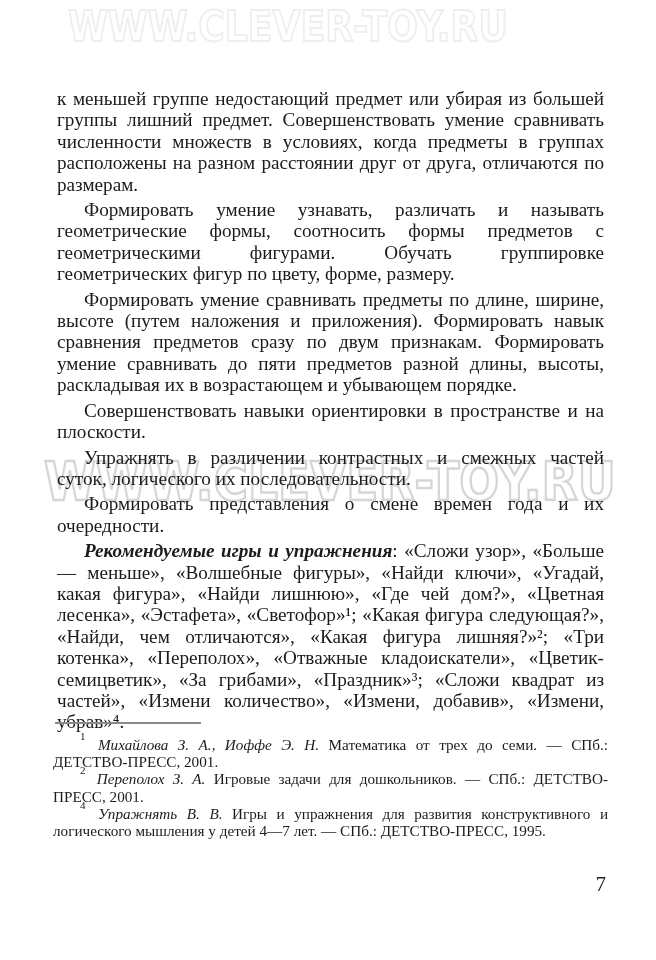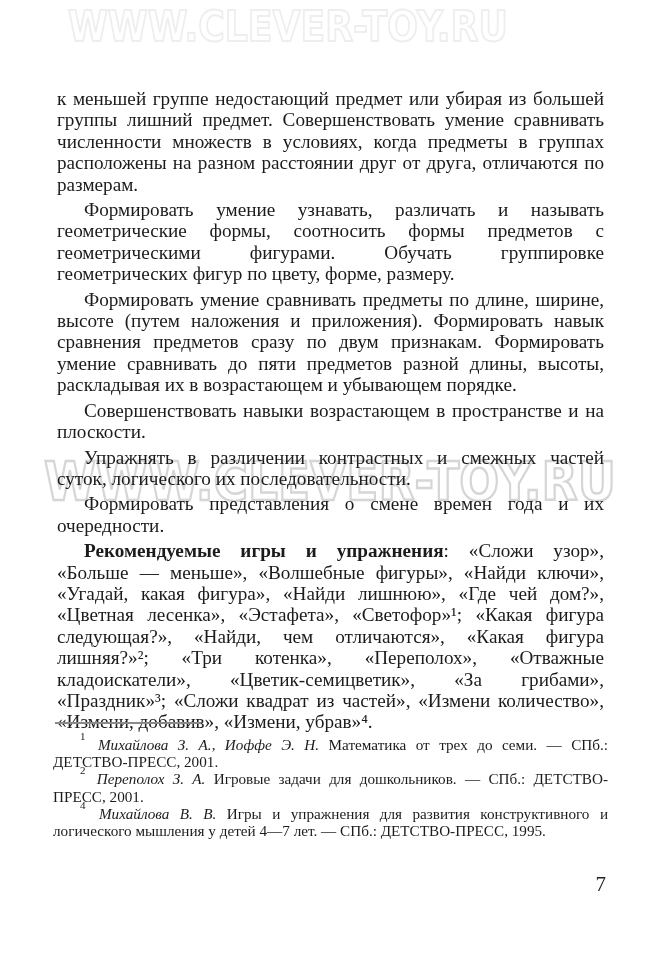--- a/index.html
+++ b/index.html
@@ -44,21 +44,21 @@
     left: 53px;
     top: 84px;
     width: 555px;
     z-index: 2;
     font-size: 19.2px;
     line-height: 21.4px;
     text-align: justify;
   }
   .content p { margin: 4px; }
   .content p.indent { text-indent: 27px; }
-  .games b { font-weight: bold; }
+  .games b { font-weight: bold; font-style: italic; }
   
   .footnotes {
     position: absolute;
     left: 53px;
     top: 722px;
     width: 555px;
     z-index: 2;
     font-size: 15.2px;
     line-height: 17.2px;
     text-align: justify;
@@ -96,28 +96,28 @@
 
 <div class="page">
 
   <div class="wm wm-top">WWW.CLEVER-TOY.RU</div>
   <div class="wm wm-mid">WWW.CLEVER-TOY.RU</div>
 
   <div class="content">
     <p>к меньшей группе недостающий предмет или убирая из большей группы лишний предмет. Совершенствовать умение сравнивать численности множеств в условиях, когда предметы в группах расположены на разном расстоянии друг от друга, отличаются по размерам.</p>
     <p class="indent">Формировать умение узнавать, различать и называть геометрические формы, соотносить формы предметов с геометрическими фигурами. Обучать группировке геометрических фигур по цвету, форме, размеру.</p>
     <p class="indent">Формировать умение сравнивать предметы по длине, ширине, высоте (путем наложения и приложения). Формировать навык сравнения предметов сразу по двум признакам. Формировать умение сравнивать до пяти предметов разной длины, высоты, раскладывая их в возрастающем и убывающем порядке.</p>
-    <p class="indent">Совершенствовать навыки возрастающем в пространстве и на плоскости.</p>
+    <p class="indent">Совершенствовать навыки ориентировки в пространстве и на плоскости.</p>
     <p class="indent">Упражнять в различении контрастных и смежных частей суток, логического их последовательности.</p>
     <p class="indent">Формировать представления о смене времен года и их очередности.</p>
     <p class="indent games"><b>Рекомендуемые игры и упражнения</b><span>: «Сложи узор», «Больше — меньше», «Волшебные фигуры», «Найди ключи», «Угадай, какая фигура», «Найди лишнюю», «Где чей дом?», «Цветная лесенка», «Эстафета», «Светофор»¹; «Какая фигура следующая?», «Найди, чем отличаются», «Какая фигура лишняя?»²; «Три котенка», «Переполох», «Отважные кладоискатели», «Цветик-семицветик», «За грибами», «Праздник»³; «Сложи квадрат из частей», «Измени количество», «Измени, добавив», «Измени, убрав»⁴.</span></p>
   </div>
 
   <div class="footnotes">
     <div class="fn-rule"></div>
     <p><sup>1</sup> <i>Михайлова З. А., Иоффе Э. Н.</i> <span>Математика от трех до семи. — СПб.: ДЕТСТВО-ПРЕСС, 2001.</span></p>
     <p><sup>2</sup> <i>Переполох З. А.</i> <span>Игровые задачи для дошкольников. — СПб.: ДЕТСТВО-ПРЕСС, 2001.</span></p>
-    <p><sup>4</sup> <i>Михайлова В. В.</i> <span>Игры и упражнения для развития конструктивного и логического мышления у детей 4—7 лет. — СПб.: ДЕТСТВО-ПРЕСС, 1995.</span></p>
+    <p><sup>4</sup> <i>Упражнять В. В.</i> <span>Игры и упражнения для развития конструктивного и логического мышления у детей 4—7 лет. — СПб.: ДЕТСТВО-ПРЕСС, 1995.</span></p>
   </div>
 
   <div class="page-number">7</div>
 
 </div>
 
 </body></html>

